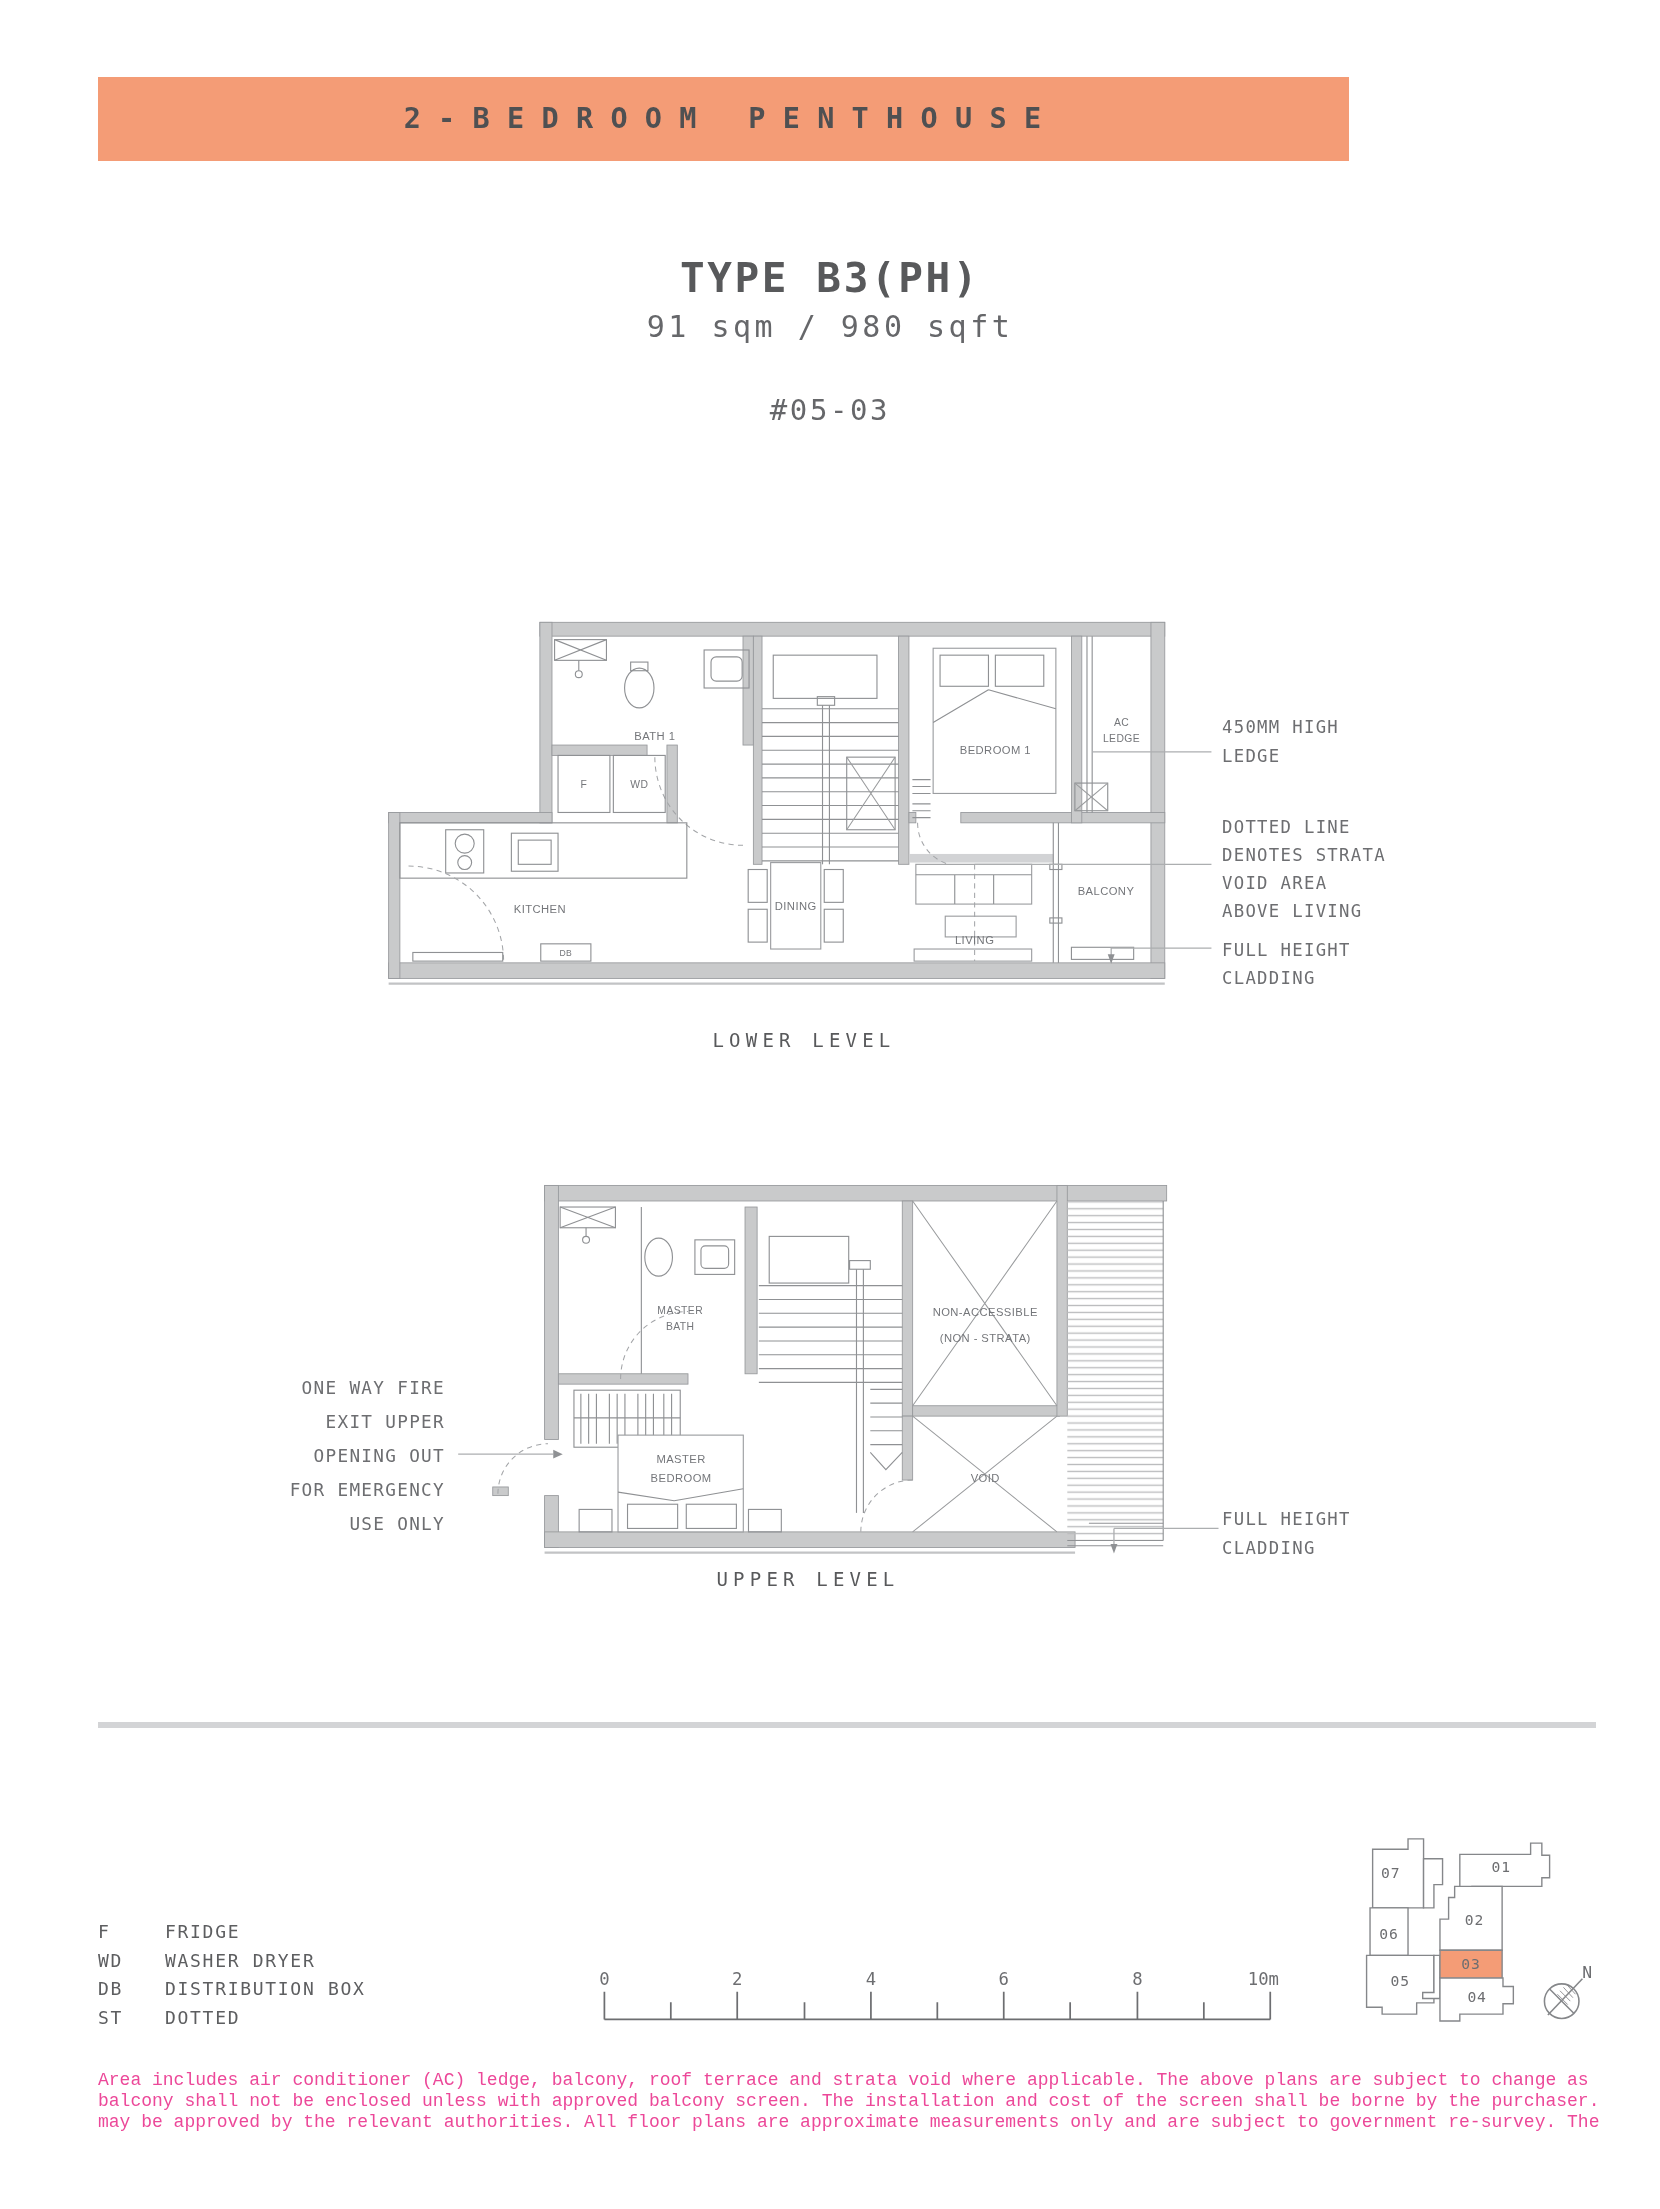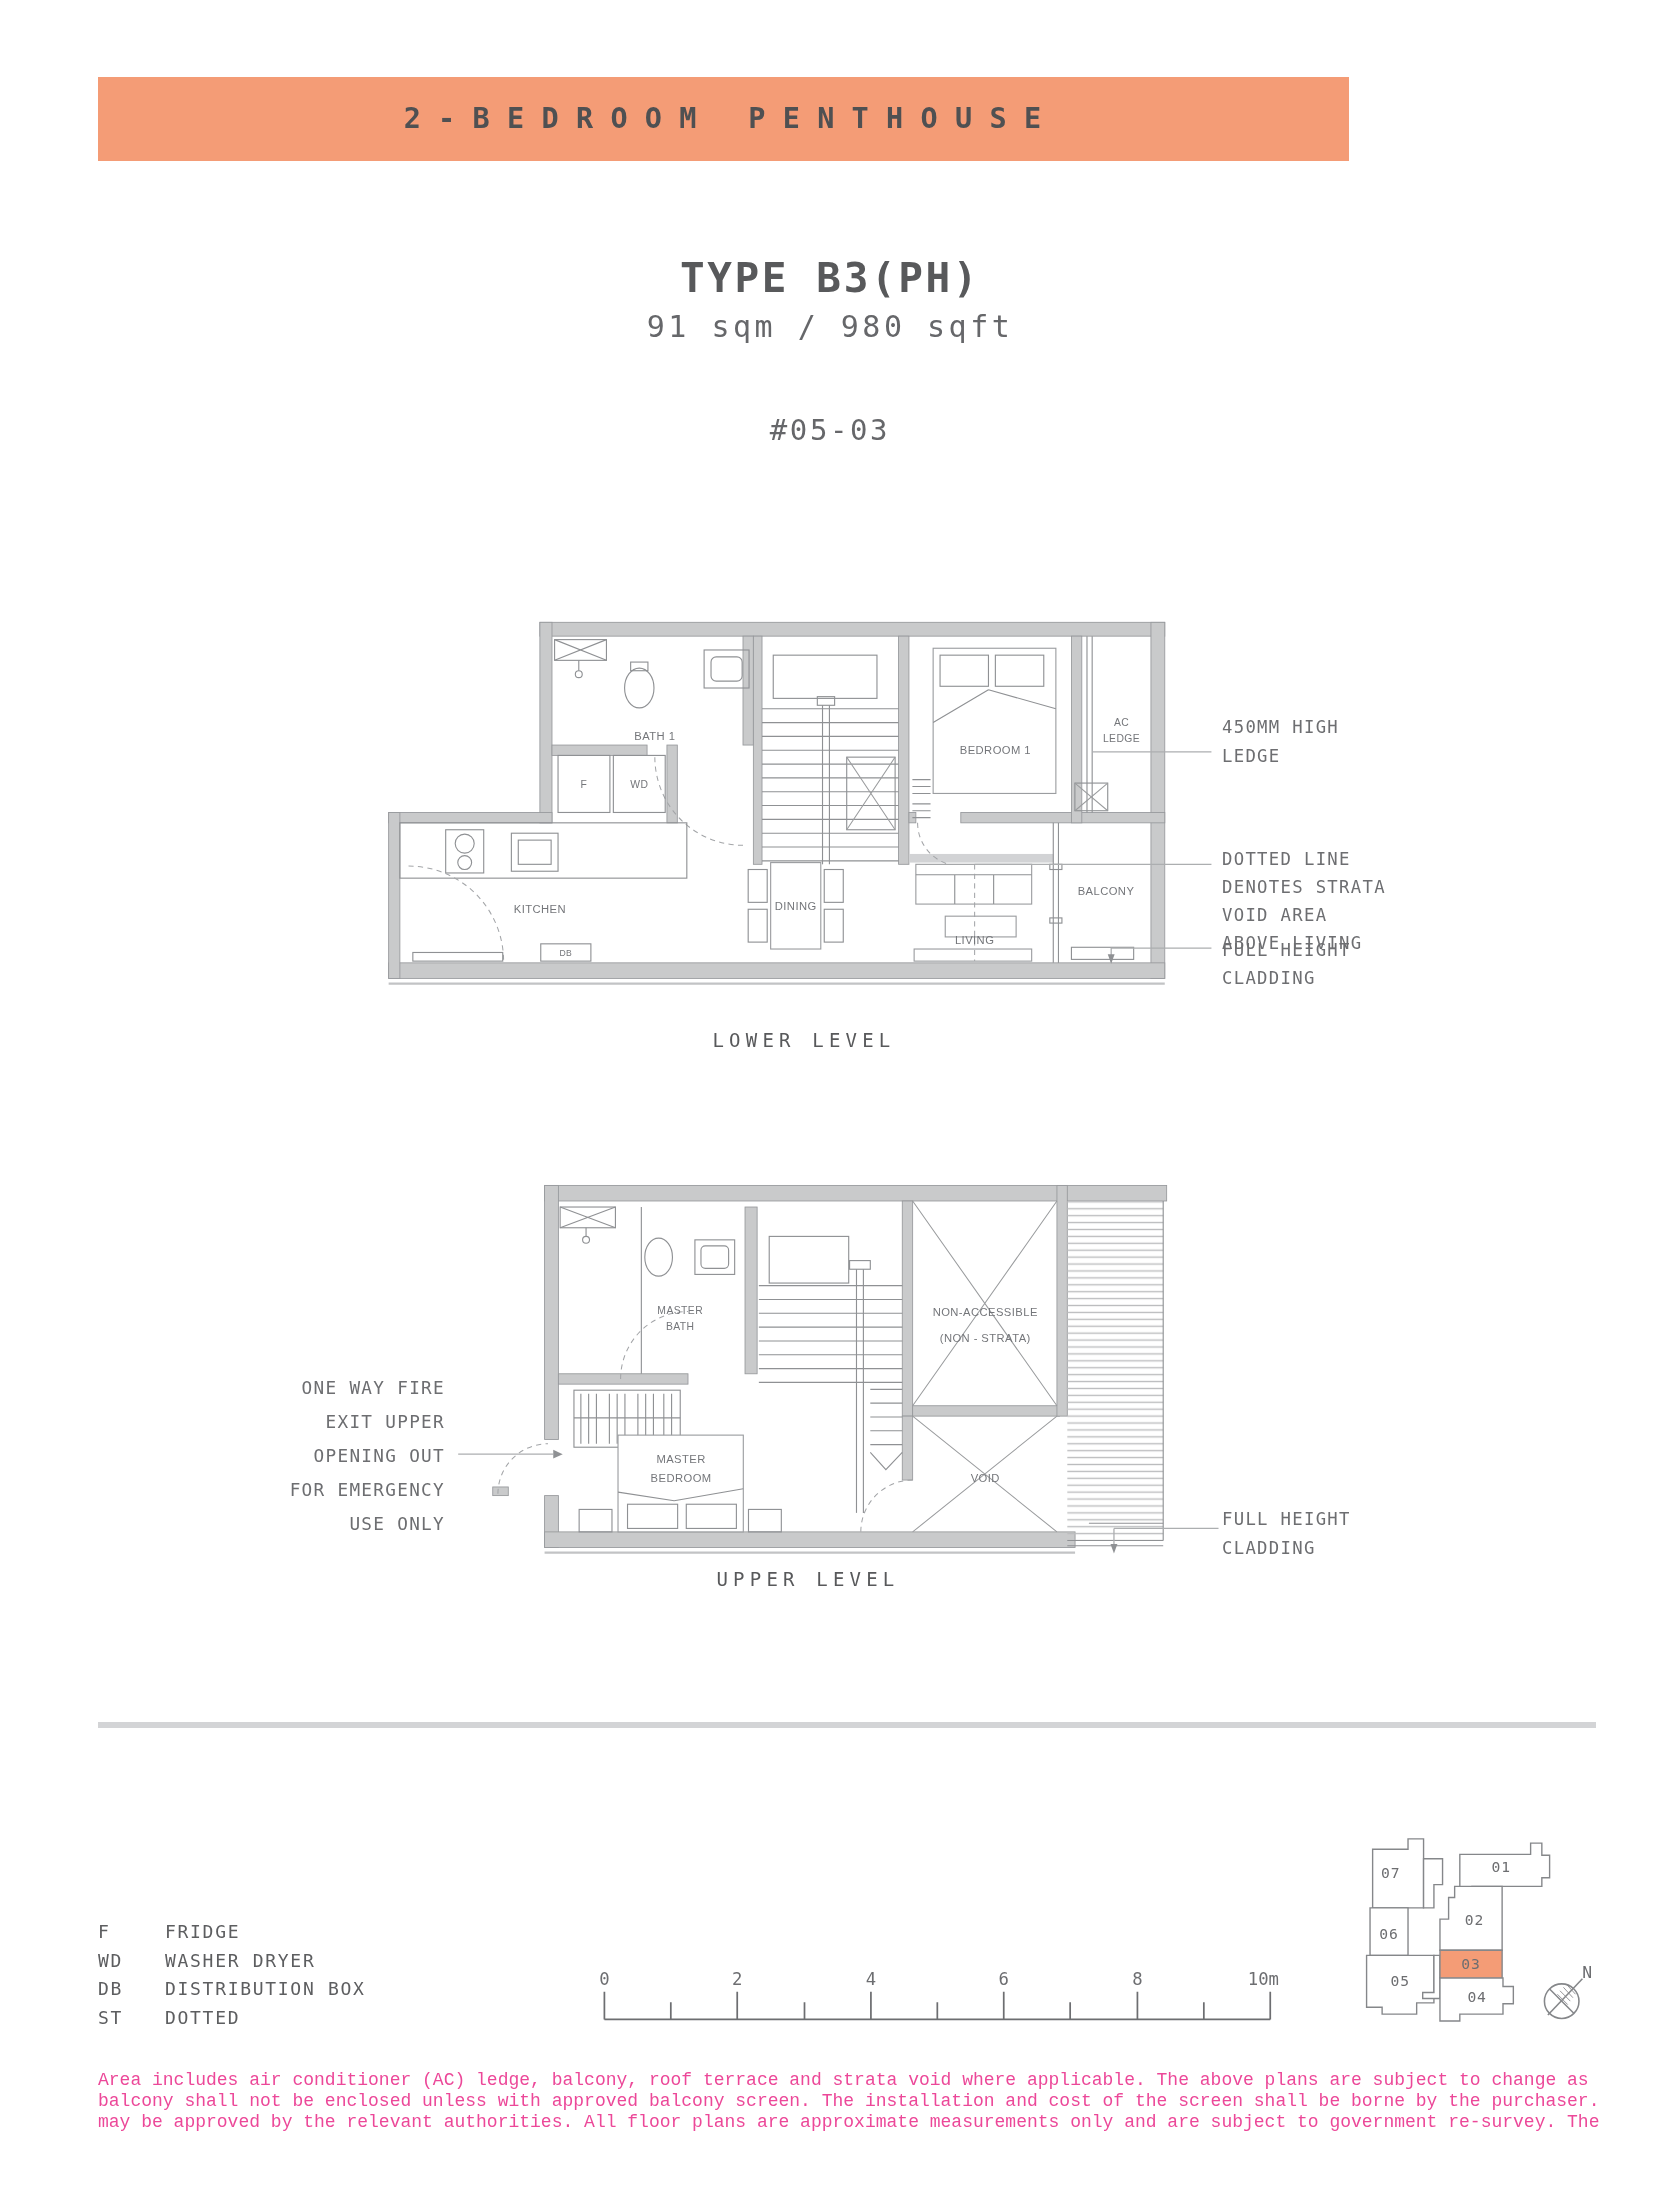--- a/index.html
+++ b/index.html
@@ -6,26 +6,26 @@
   #page{position:relative;width:1660px;height:2209px;background:#ffffff;overflow:hidden;
         font-family:"DejaVu Sans Mono",monospace;}
   .abs{position:absolute;}
   .banner{left:98px;top:77px;width:1236px;height:84px;background:var(--accent,#F49C76);
           text-align:center;line-height:84px;font-size:28.5px;font-weight:bold;
           letter-spacing:17.3px;color:#4F5052;padding-left:15px;}
   .t-type{left:0;top:252px;width:1660px;text-align:center;line-height:52px;
           font-size:41px;font-weight:bold;letter-spacing:2.6px;color:#58595B;}
   .t-area{left:0;top:307px;width:1660px;text-align:center;line-height:40px;
           font-size:30px;letter-spacing:3.5px;color:#66676A;}
-  .t-unit{left:0;top:410px;width:1660px;text-align:center;line-height:40px;
+  .t-unit{left:0;top:390px;width:1660px;text-align:center;line-height:40px;
           font-size:29px;letter-spacing:2.6px;color:#66676A;}
   .ann{color:#6D6E71;font-size:17.3px;letter-spacing:1.3px;white-space:nowrap;}
   .ann div{white-space:nowrap;}
   .ann-ledge{left:1222px;top:713px;line-height:29px;}
-  .ann-strata{left:1222px;top:813px;line-height:28px;margin-top:32px;}
+  .ann-strata{left:1222px;top:813px;line-height:28px;}
   .ann-clad-low{left:1222px;top:936px;line-height:28px;}
   .ann-fire{left:173px;top:1371px;width:272px;text-align:right;line-height:34px;font-size:17.7px;}
   .ann-clad-up{left:1222px;top:1505px;line-height:29px;}
   .caption{font-size:19px;letter-spacing:5.2px;color:#58595B;text-align:center;}
   .cap-low{left:588px;top:1028px;width:432px;line-height:24px;}
   .cap-up{left:592px;top:1567px;width:432px;line-height:24px;}
   .divider{left:98px;top:1722px;width:1498px;height:6px;background:#D3D4D6;}
   .legend{left:98px;top:1918px;color:#5D5E60;font-size:18px;letter-spacing:1.7px;}
   .legend .row{line-height:28.5px;}
   .legend .code{display:inline-block;width:67px;}

